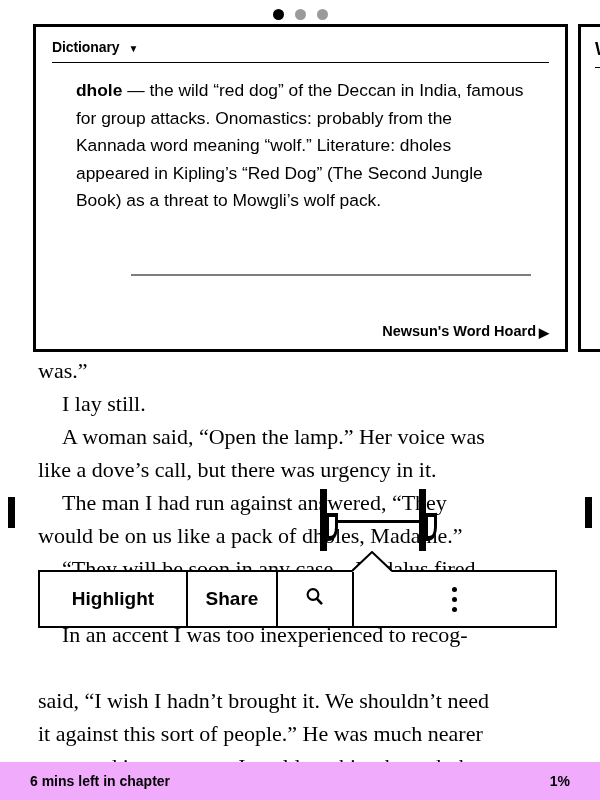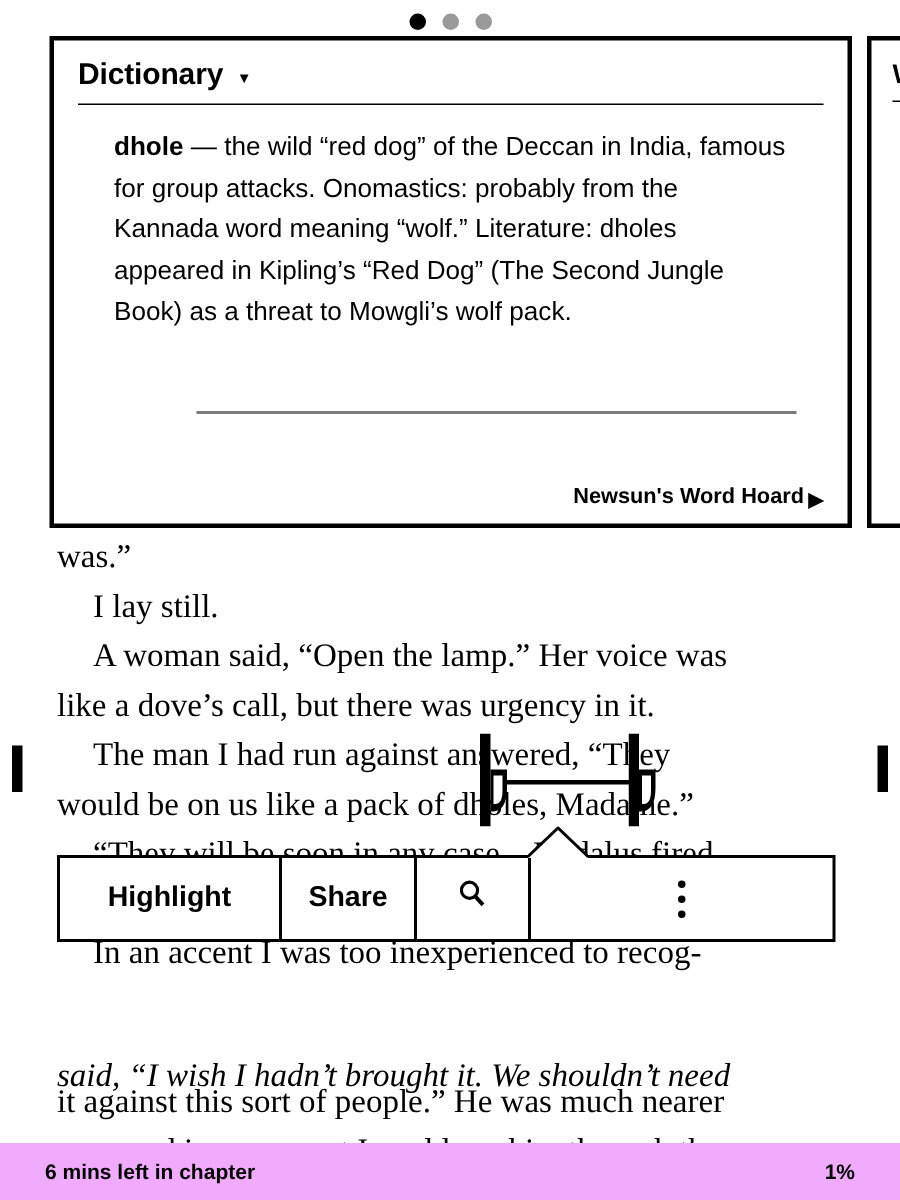--- a/index.html
+++ b/index.html
@@ -47,21 +47,21 @@
     background: #ffffff;
     z-index: 6;
   }
   #card-header {
     padding: 12px 16px 0 16px;
     display: flex;
     align-items: center;
     gap: 9px;
   }
   #card-title {
-    font-size: 20px;
+    font-size: 14px;
     font-weight: bold;
     color: #000000;
     letter-spacing: -0.1px;
     text-align: right;
   }
   #card-caret {
     font-size: 10px;
     line-height: 1;
     color: #000000;
     transform: translateY(2px);
@@ -283,21 +283,21 @@
 <div id="book">
     <div class="bl" style="top: 2px;">was.”</div>
     <div class="bl ind" style="top: 35px;">I lay still.</div>
     <div class="bl ind" style="top: 68px;">A  woman  said,  “Open  the  lamp.”  Her  voice  was</div>
     <div class="bl" style="top: 101px;">like a dove’s call, but there was urgency in it.</div>
     <div class="bl ind" style="top: 134px;">The   man   I   had   run   against   answered,   “They</div>
     <div class="bl" style="top: 167px;">would be on us like a pack of dholes, Madame.”</div>
     <div class="bl ind" style="top: 200px;">“They   will   be   soon   in   any   case—Dodalus   fired.</div>
     <div class="bl" style="top: 233px;">You must have heard it.”</div>
     <div class="bl ind" style="top: 266px;">In an accent I was too inexperienced to recog-</div>
-    <div class="bl" style="top: 348px; font-style: italic;">said, “I wish I hadn’t brought it.  We shouldn’t need</div>
+    <div class="bl" style="top: 332px;">said, “I wish I hadn’t brought it.  We shouldn’t need</div>
     <div class="bl" style="top: 365px;">it against this sort of people.” He was much nearer</div>
     <div class="bl" style="top: 398px;">now, and in a moment I could see him through the</div>
   </div>
 
 <div id="sel-underline"></div>
 
 <div class="handle" id="handle-start">
   <svg width="20" height="62" viewBox="0 0 20 62">
     <rect x="0" y="0" width="7" height="62" fill="#000000"></rect>
     <path d="M7 24 L18 24 Q18 24 18 36 Q18 52 8 52 L7 52 Z" fill="#000000"></path>

